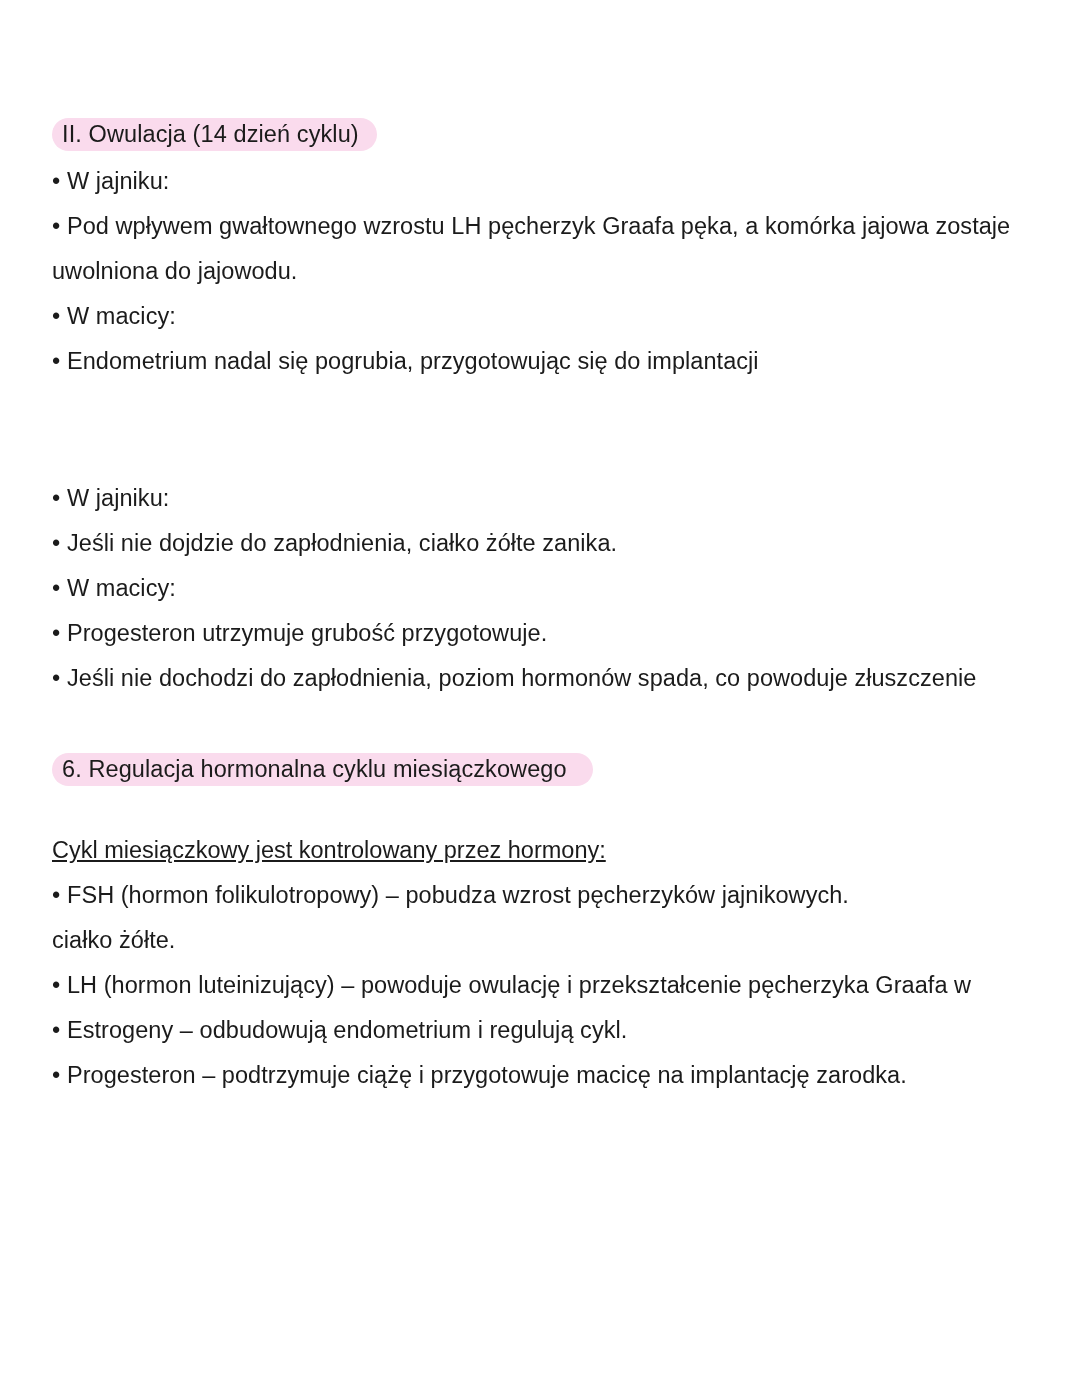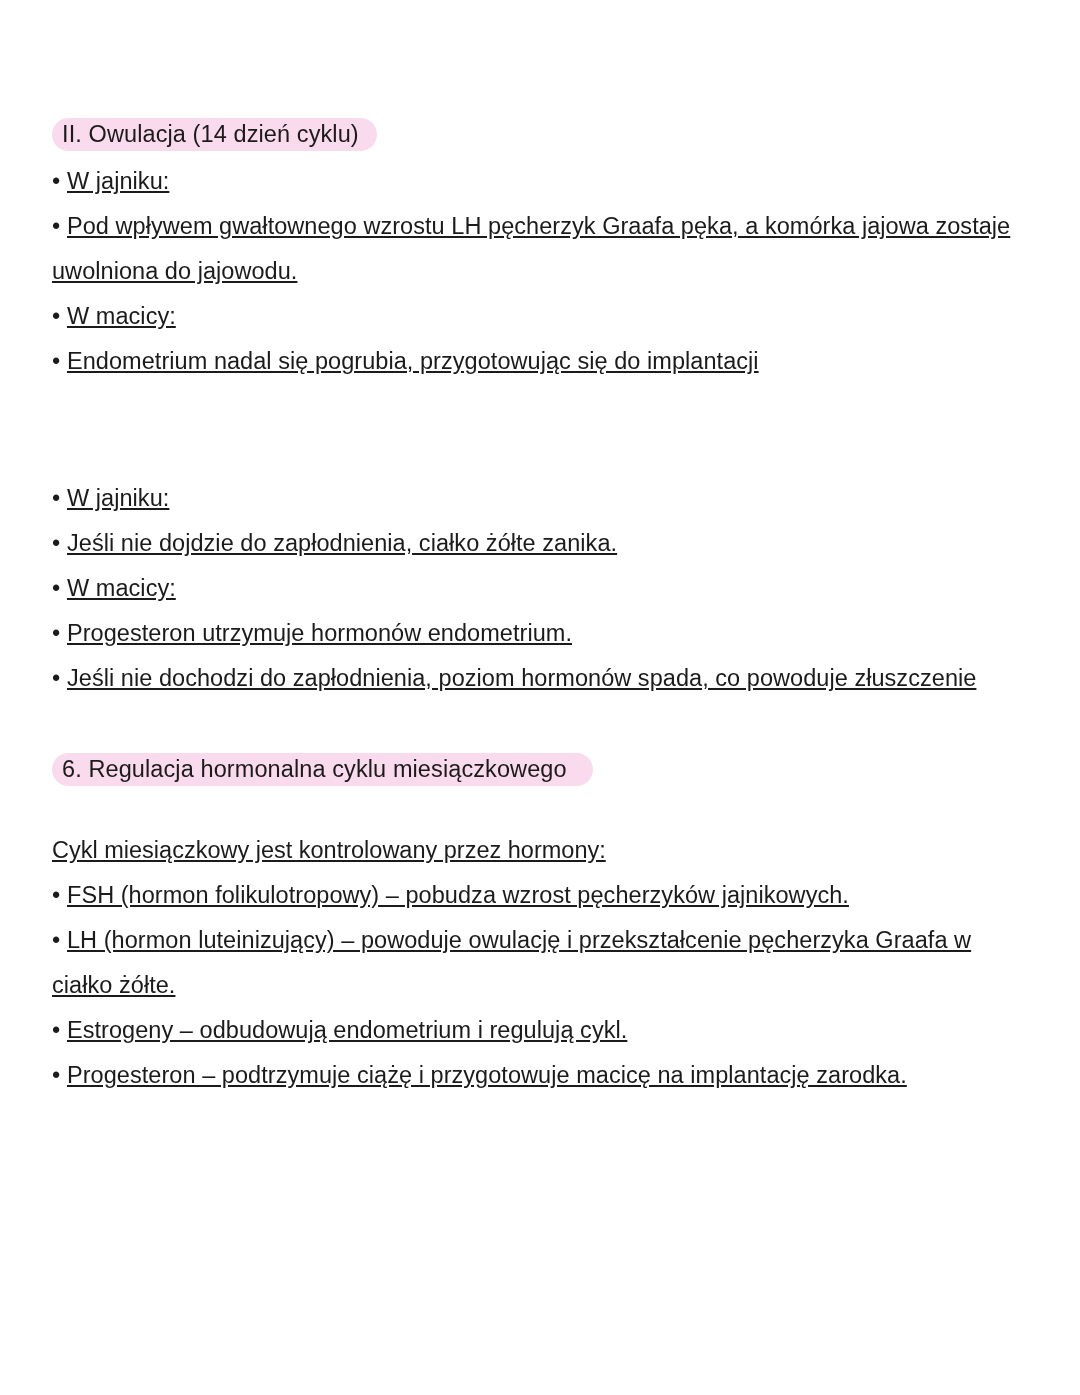--- a/index.html
+++ b/index.html
@@ -48,21 +48,20 @@
   .heading.tight {
     padding-right: 26px;
   }
 
   .line {
     font-size: 23.5px;
     line-height: 45px;
     letter-spacing: 0.05px;
     color: #1b1b1b;
     white-space: nowrap;
-    text-decoration: underline;
   }
   .line.wrap-cont {
     
   }
   .bullet {
     display: inline-block;
     width: 15px;
     color: #1b1b1b;
   }
   .line-text {
@@ -110,46 +109,46 @@
     <div class="line">
       <span class="bullet">•</span><span class="line-text">W jajniku:</span>
     </div>
     <div class="line">
       <span class="bullet">•</span><span class="line-text">Jeśli nie dojdzie do zapłodnienia, ciałko żółte zanika.</span>
     </div>
     <div class="line">
       <span class="bullet">•</span><span class="line-text">W macicy:</span>
     </div>
     <div class="line">
-      <span class="bullet">•</span><span class="line-text">Progesteron utrzymuje hormonów endometrium.</span>
+      <span class="bullet">•</span><span class="line-text">Progesteron utrzymuje grubość przygotowuje.</span>
     </div>
     <div class="line">
       <span class="bullet">•</span><span class="line-text">Jeśli nie dochodzi do zapłodnienia, poziom hormonów spada, co powoduje złuszczenie</span>
     </div>
   </div>
 
   <div class="gap-md"></div>
 
   <div class="section">
     <div class="heading-row">
       <span class="heading tight">6. Regulacja hormonalna cyklu miesiączkowego</span>
     </div>
 
     <div class="gap-sm"></div>
 
     <div class="plain-para">Cykl miesiączkowy jest kontrolowany przez hormony:</div>
 
     <div class="line">
       <span class="bullet">•</span><span class="line-text">FSH (hormon folikulotropowy) – pobudza wzrost pęcherzyków jajnikowych.</span>
     </div>
+    <div class="line wrap-cont">
+      <span class="line-text">ciałko żółte.</span>
+    </div>
     <div class="line">
       <span class="bullet">•</span><span class="line-text">LH (hormon luteinizujący) – powoduje owulację i przekształcenie pęcherzyka Graafa w</span>
-    </div>
-    <div class="line wrap-cont">
-      <span class="line-text">ciałko żółte.</span>
     </div>
     <div class="line">
       <span class="bullet">•</span><span class="line-text">Estrogeny – odbudowują endometrium i regulują cykl.</span>
     </div>
     <div class="line">
       <span class="bullet">•</span><span class="line-text">Progesteron – podtrzymuje ciążę i przygotowuje macicę na implantację zarodka.</span>
     </div>
   </div>
 
 </div>

